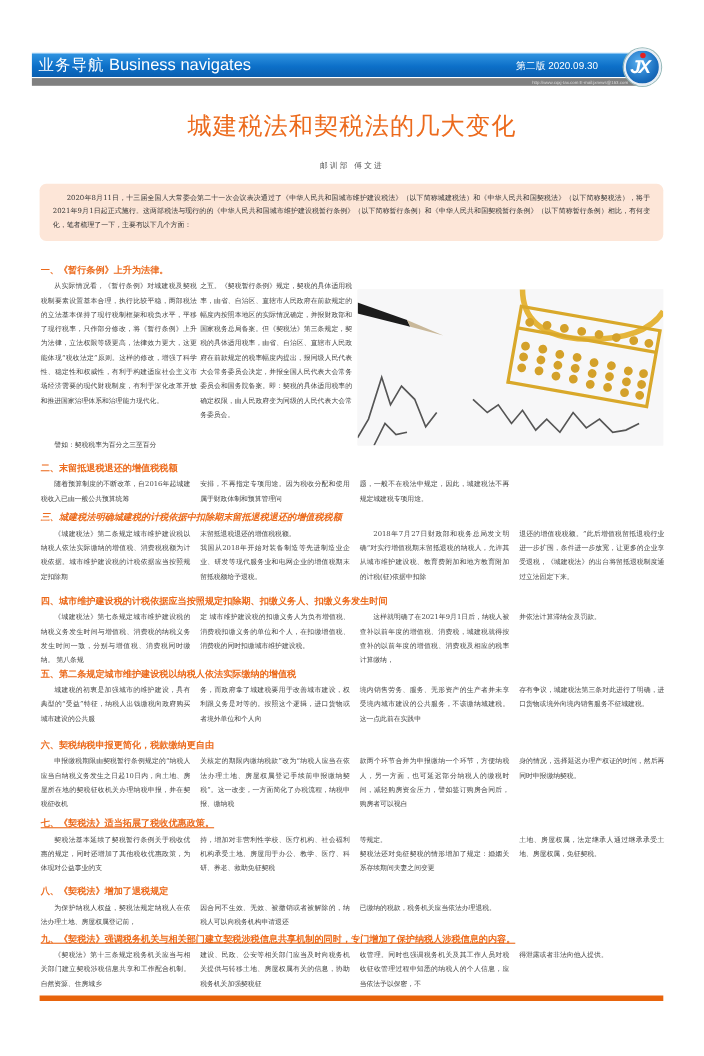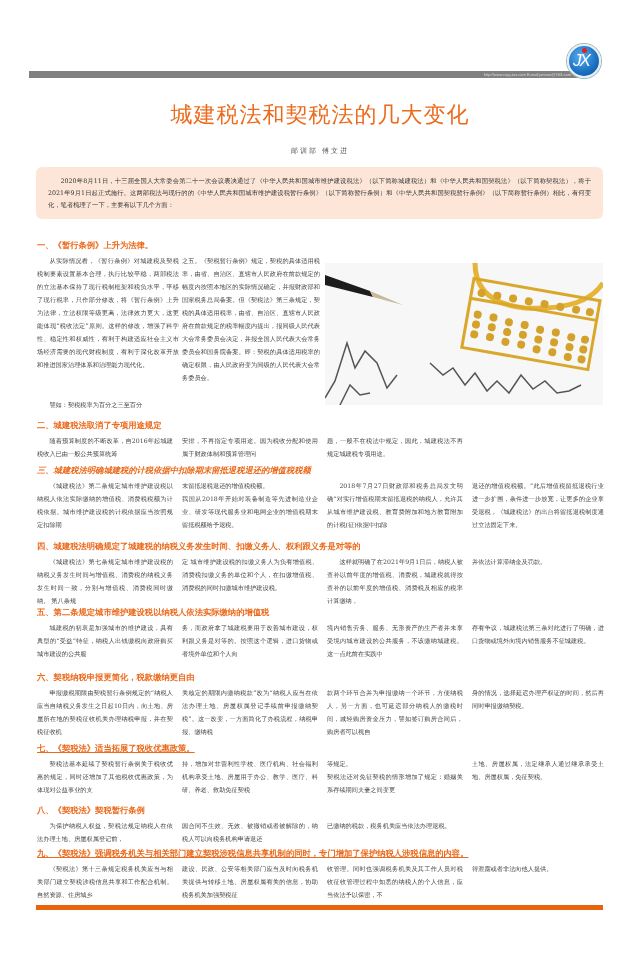--- a/index.html
+++ b/index.html
@@ -12,21 +12,21 @@
     background: linear-gradient(180deg, #2f93e0 0%, #0c6fc8 55%, #0a5fb0 100%);
     border-top: 1px solid #7bbcf0; }
   .mast-cn { position: absolute; left: 6px; top: 2px; font-family: "DejaVu Sans", sans-serif; font-size: 14px; color: #fff; letter-spacing: 1px; }
   .mast-en { position: absolute; left: 70px; top: 2px; font-family: "Liberation Sans", sans-serif; font-size: 15px; color: #fff; }
   .mast-issue { position: absolute; left: 440px; top: 5px; font-family: "Liberation Sans", sans-serif; font-size: 9px; color: #fff; }
   .mast-sub { position: absolute; left: 0; top: 23px; width: 550px; height: 7px; background: #808080; }
   .mast-url { position: absolute; right: 8px; top: 0; font-family: "Liberation Sans", sans-serif; font-size: 4px; color: #ddd; line-height: 7px; }
   .logo { position: absolute; left: 538px; top: -4px; width: 34px; height: 34px; border-radius: 50%;
     background: radial-gradient(circle at 40% 35%, #5ab0f0 0%, #1a6fc0 60%, #0d4f96 100%);
     border: 2px solid #e8eef5; box-shadow: 0 0 0 1px #9bb; }
-  .logo-text { position: absolute; left: 4px; top: 5px; font-family: "Liberation Sans", sans-serif; font-weight: normal; font-size: 17px; color: #fff; font-style: italic; letter-spacing: -2px; }
+  .logo-text { position: absolute; left: 4px; top: 5px; font-family: "Liberation Sans", sans-serif; font-weight: bold; font-size: 17px; color: #fff; font-style: italic; letter-spacing: -2px; }
   .logo-dot { position: absolute; left: 13px; top: 2px; width: 5px; height: 5px; border-radius: 50%; background: #e52020; }
 
   
   .title { position: absolute; left: 0; top: 100px; width: 640px; text-align: center;
     font-family: "DejaVu Serif", serif; font-weight: normal; font-size: 22px; color: #ec6a1c; letter-spacing: 1px; }
   .author { position: absolute; left: 0; top: 146px; width: 640px; text-align: center; font-size: 7px; color: #555; letter-spacing: 2px; }
 
   
   .intro { position: absolute; left: 36px; top: 167px; width: 567px; height: 52px; background: #fde6d8; border-radius: 6px; padding: 8px 12px; }
   .intro p { font-size: 6.3px; line-height: 12px; color: #333; text-indent: 2em; text-align: justify; }
@@ -38,20 +38,25 @@
 
   
   .photo { position: absolute; left: 325px; top: 263px; width: 278px; height: 142px; background: #f6f6f6; overflow: hidden; }
 
   .footer-bar { position: absolute; left: 36px; top: 905px; width: 567px; height: 5px; background: #e8640c; }
 </style>
 </head>
 <body>
 
 <div class="masthead">
+  <div class="mast-bar">
+    <span class="mast-cn">业务导航</span>
+    <span class="mast-en">Business navigates</span>
+    <span class="mast-issue">第二版  2020.09.30</span>
+  </div>
   <div class="mast-sub">
     <span class="mast-url">http://www.cqxj-tax.com  E-mail:jxnews@163.com</span>
   </div>
   <div class="logo">
     <span class="logo-dot"></span>
     <span class="logo-text">JX</span>
   </div>
 </div>
 
 <div class="title">城建税法和契税法的几大变化</div>
@@ -113,33 +118,33 @@
           <circle cx="262" cy="86" r="4"></circle>
       </g>
     </g>
 
     <polyline points="0,135 10,118 22,80 30,105 40,88 52,100 62,125 72,112" fill="none" stroke="#555" stroke-width="1.5"></polyline>
     <polyline points="15,142 25,122 35,132 45,130" fill="none" stroke="#555" stroke-width="1.5"></polyline>
     <polyline points="105,100 118,112 128,105 140,122 150,110 162,128 172,118 184,130 196,112 208,126 220,118 232,130 244,128 256,122" fill="none" stroke="#555" stroke-width="1.5"></polyline>
   </svg>
 </div>
 
-<div class="sec-head" style="top:420px;">二、城建税法取消了专项用途规定</div>
+<div class="sec-head" style="top:420px;">二、末留抵退税退还的增值税税额</div>
 <div class="col indent" style="left:37px; top:434px; width:136px;">随着预算制度的不断改革，自2016年起城建税收入已由一般公共预算统筹</div>
 <div class="col" style="left:182px; top:434px; width:136px;">安排，不再指定专项用途。因为税收分配和使用属于财政体制和预算管理问</div>
 <div class="col" style="left:327px; top:434px; width:136px;">题，一般不在税法中规定，因此，城建税法不再规定城建税专项用途。</div>
 
 <div class="sec-head" style="top:465px;font-style:italic;">三、城建税法明确城建税的计税依据中扣除期末留抵退税退还的增值税税额</div>
 <div class="col indent" style="left:37px; top:479px; width:136px;">《城建税法》第二条规定城市维护建设税以纳税人依法实际缴纳的增值税、消费税税额为计税依据。城市维护建设税的计税依据应当按照规定扣除期</div>
 <div class="col" style="left:182px; top:479px; width:136px; white-space:pre-line;">末留抵退税退还的增值税税额。
 我国从2018年开始对装备制造等先进制造业企业、研发等现代服务业和电网企业的增值税期末留抵税额给予退税。</div>
 <div class="col indent" style="left:327px; top:479px; width:136px;">2018年7月27日财政部和税务总局发文明确“对实行增值税期末留抵退税的纳税人，允许其从城市维护建设税、教育费附加和地方教育附加的计税(征)依据中扣除</div>
 <div class="col" style="left:472px; top:479px; width:132px;">退还的增值税税额。”此后增值税留抵退税行业进一步扩围，条件进一步放宽，让更多的企业享受退税，《城建税法》的出台将留抵退税制度通过立法固定下来。</div>
 
-<div class="sec-head" style="top:541px;">四、城建税法明确规定了城建税的纳税义务发生时间、扣缴义务人、权利跟义务是对等的</div>
+<div class="sec-head" style="top:541px;">四、城市维护建设税的计税依据应当按照规定扣除期、扣缴义务人、扣缴义务发生时间</div>
 <div class="col indent" style="left:37px; top:555px; width:136px;">《城建税法》第七条规定城市维护建设税的纳税义务发生时间与增值税、消费税的纳税义务发生时间一致，分别与增值税、消费税同时缴纳。 第八条规</div>
 <div class="col" style="left:182px; top:555px; width:136px;">定 城市维护建设税的扣缴义务人为负有增值税、消费税扣缴义务的单位和个人，在扣缴增值税、消费税的同时扣缴城市维护建设税。</div>
 <div class="col indent" style="left:327px; top:555px; width:136px;">这样就明确了在2021年9月1日后，纳税人被查补以前年度的增值税、消费税，城建税就得按查补的以前年度的增值税、消费税及相应的税率计算缴纳，</div>
 <div class="col" style="left:472px; top:555px; width:132px;">并依法计算滞纳金及罚款。</div>
 
 <div class="sec-head" style="top:607px;">五、第二条规定城市维护建设税以纳税人依法实际缴纳的增值税</div>
 <div class="col indent" style="left:37px; top:621px; width:136px;">城建税的初衷是加强城市的维护建设，具有典型的“受益”特征，纳税人出钱缴税向政府购买城市建设的公共服</div>
 <div class="col" style="left:182px; top:621px; width:136px;">务，而政府拿了城建税要用于改善城市建设，权利跟义务是对等的。按照这个逻辑，进口货物或者境外单位和个人向</div>
 <div class="col" style="left:327px; top:621px; width:136px;">境内销售劳务、服务、无形资产的生产者并未享受境内城市建设的公共服务，不该缴纳城建税。这一点此前在实践中</div>
 <div class="col" style="left:472px; top:621px; width:132px;">存有争议，城建税法第三条对此进行了明确，进口货物或境外向境内销售服务不征城建税。</div>
@@ -150,21 +155,21 @@
 <div class="col" style="left:327px; top:686px; width:136px;">款两个环节合并为申报缴纳一个环节，方便纳税人，另一方面，也可延迟部分纳税人的缴税时间，减轻购房资金压力，譬如签订购房合同后，购房者可以视自</div>
 <div class="col" style="left:472px; top:686px; width:132px;">身的情况，选择延迟办理产权证的时间，然后再同时申报缴纳契税。</div>
 
 <div class="sec-head" style="top:743px;text-decoration:underline;">七、《契税法》适当拓展了税收优惠政策。</div>
 <div class="col indent" style="left:37px; top:757px; width:136px;">契税法基本延续了契税暂行条例关于税收优惠的规定，同时还增加了其他税收优惠政策，为体现对公益事业的支</div>
 <div class="col" style="left:182px; top:757px; width:136px;">持，增加对非营利性学校、医疗机构、社会福利机构承受土地、房屋用于办公、教学、医疗、科研、养老、救助免征契税</div>
 <div class="col" style="left:327px; top:757px; width:136px; white-space:pre-line;">等规定。
 契税法还对免征契税的情形增加了规定：婚姻关系存续期间夫妻之间变更</div>
 <div class="col" style="left:472px; top:757px; width:132px;">土地、房屋权属，法定继承人通过继承承受土地、房屋权属，免征契税。</div>
 
-<div class="sec-head" style="top:805px;">八、《契税法》契税暂行条例</div>
+<div class="sec-head" style="top:805px;">八、《契税法》增加了退税规定</div>
 <div class="col indent" style="left:37px; top:819px; width:136px;">为保护纳税人权益，契税法规定纳税人在依法办理土地、房屋权属登记前，</div>
 <div class="col" style="left:182px; top:819px; width:136px;">因合同不生效、无效、被撤销或者被解除的，纳税人可以向税务机构申请退还</div>
 <div class="col" style="left:327px; top:819px; width:136px;">已缴纳的税款，税务机关应当依法办理退税。</div>
 
 <div class="sec-head" style="top:848px;text-decoration:underline;">九、《契税法》强调税务机关与相关部门建立契税涉税信息共享机制的同时，专门增加了保护纳税人涉税信息的内容。</div>
 <div class="col indent" style="left:37px; top:862px; width:136px;">《契税法》第十三条规定税务机关应当与相关部门建立契税涉税信息共享和工作配合机制。自然资源、住房城乡</div>
 <div class="col" style="left:182px; top:862px; width:136px;">建设、民政、公安等相关部门应当及时向税务机关提供与转移土地、房屋权属有关的信息，协助税务机关加强契税征</div>
 <div class="col" style="left:327px; top:862px; width:136px;">收管理。同时也强调税务机关及其工作人员对税收征收管理过程中知悉的纳税人的个人信息，应当依法予以保密，不</div>
 <div class="col" style="left:472px; top:862px; width:132px;">得泄露或者非法向他人提供。</div>
 

